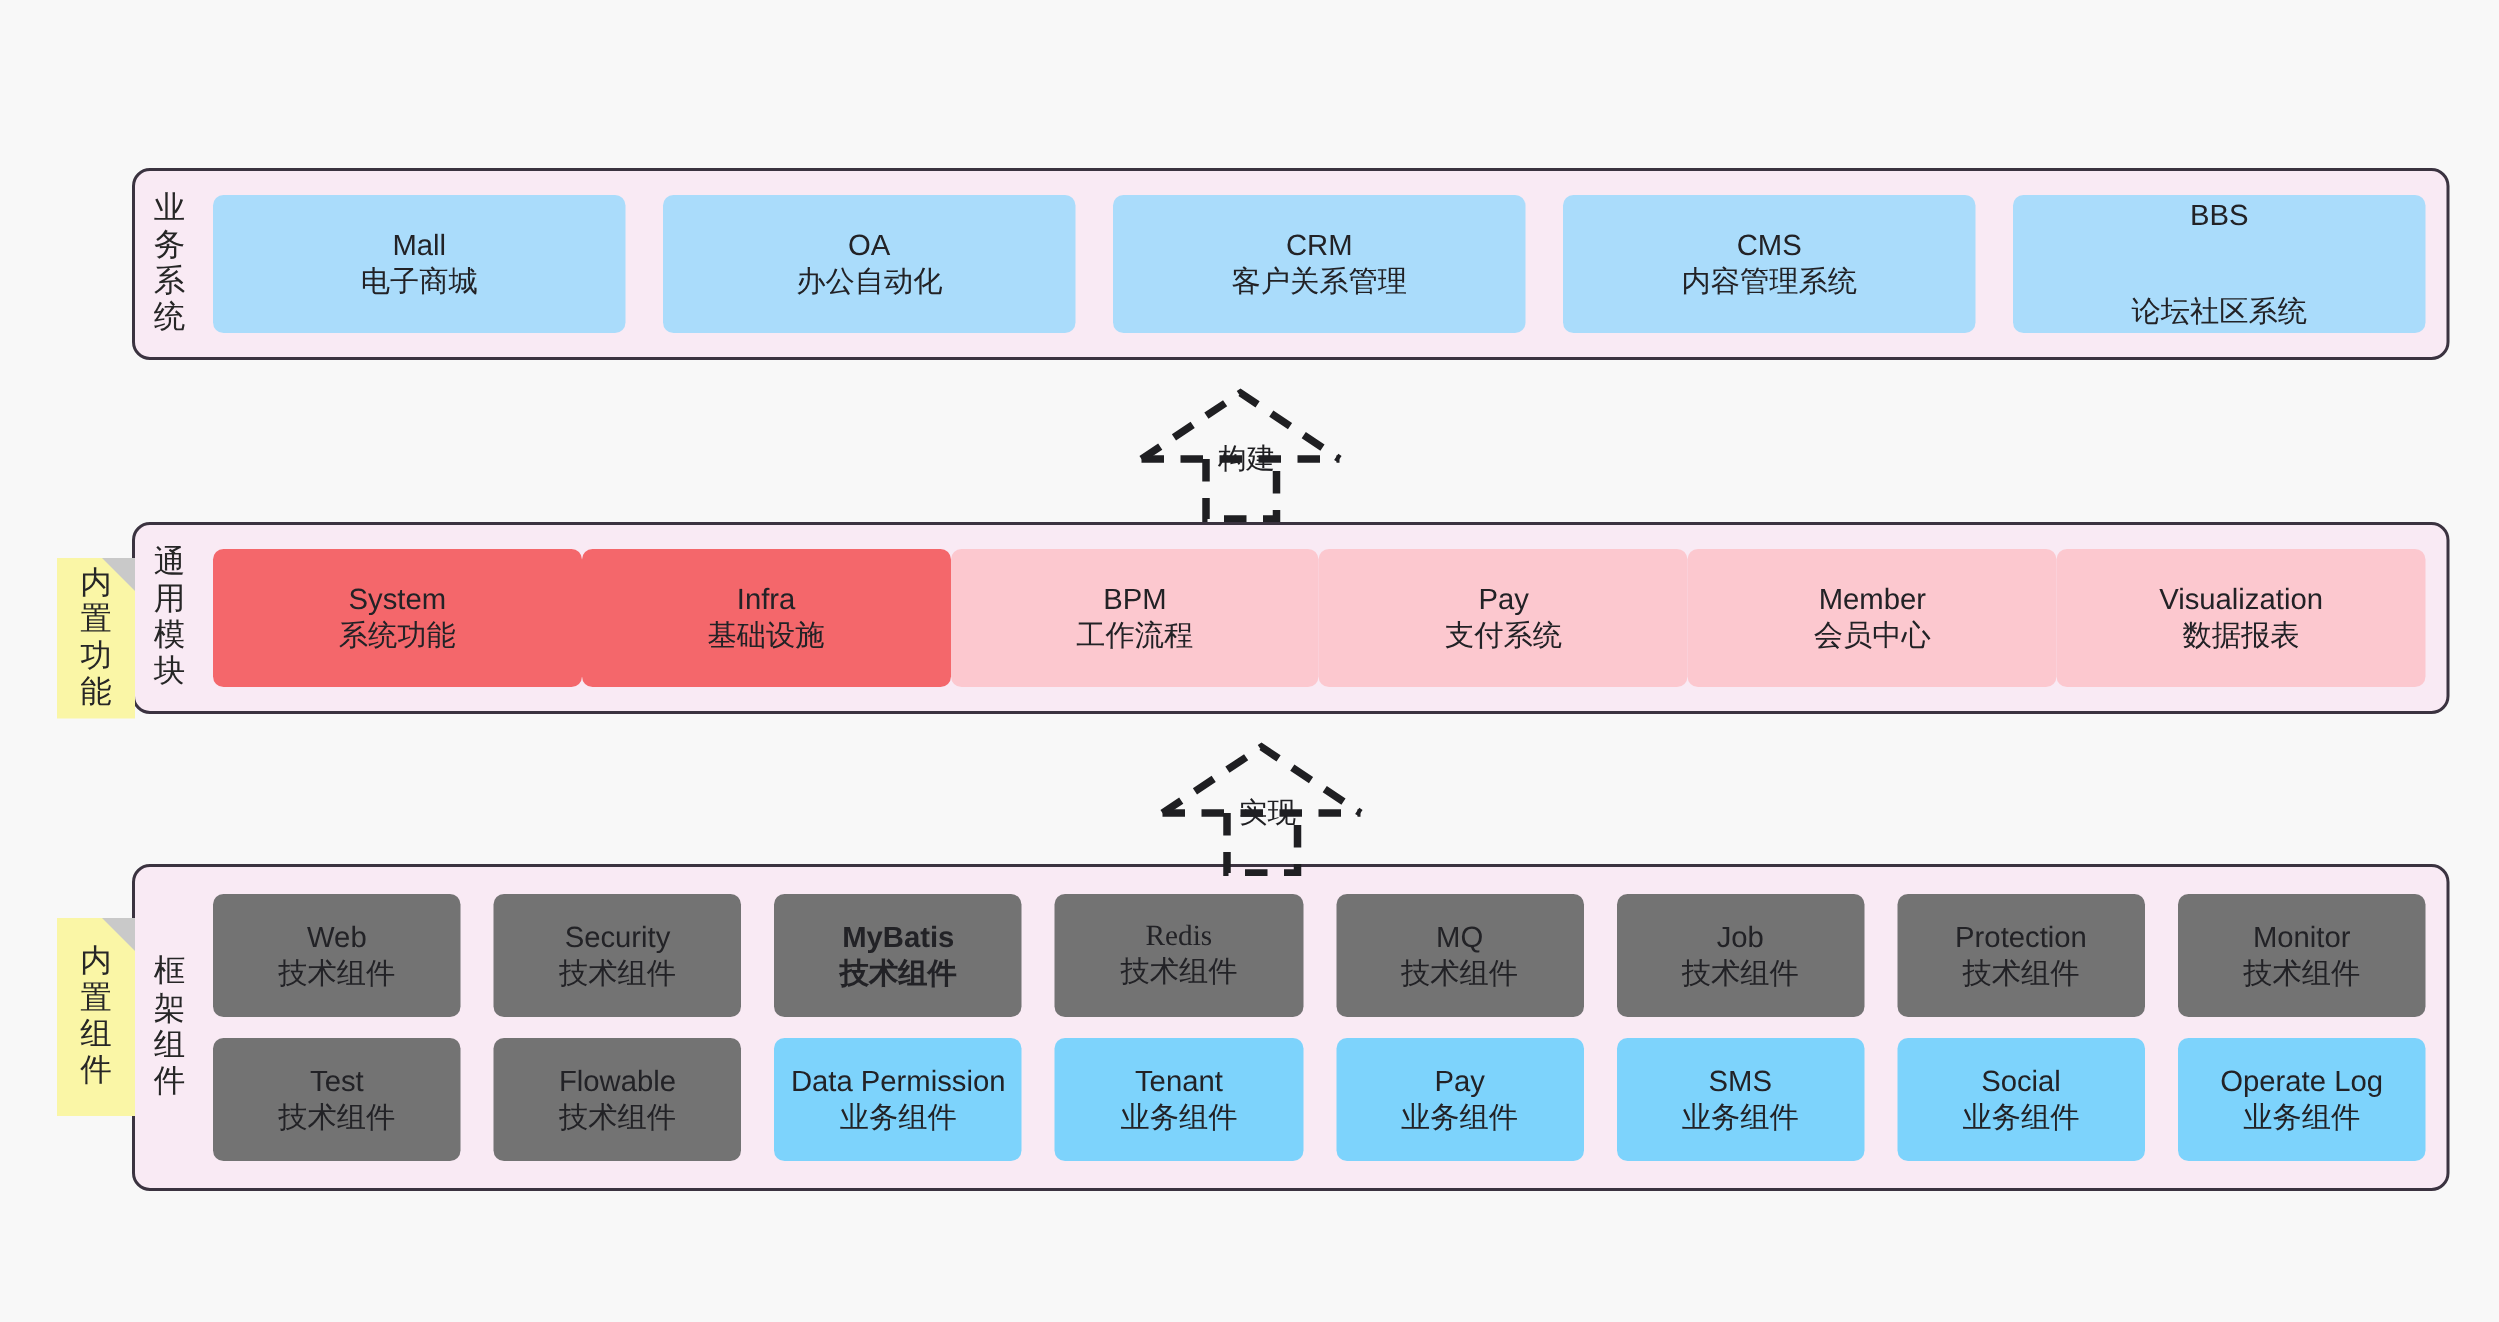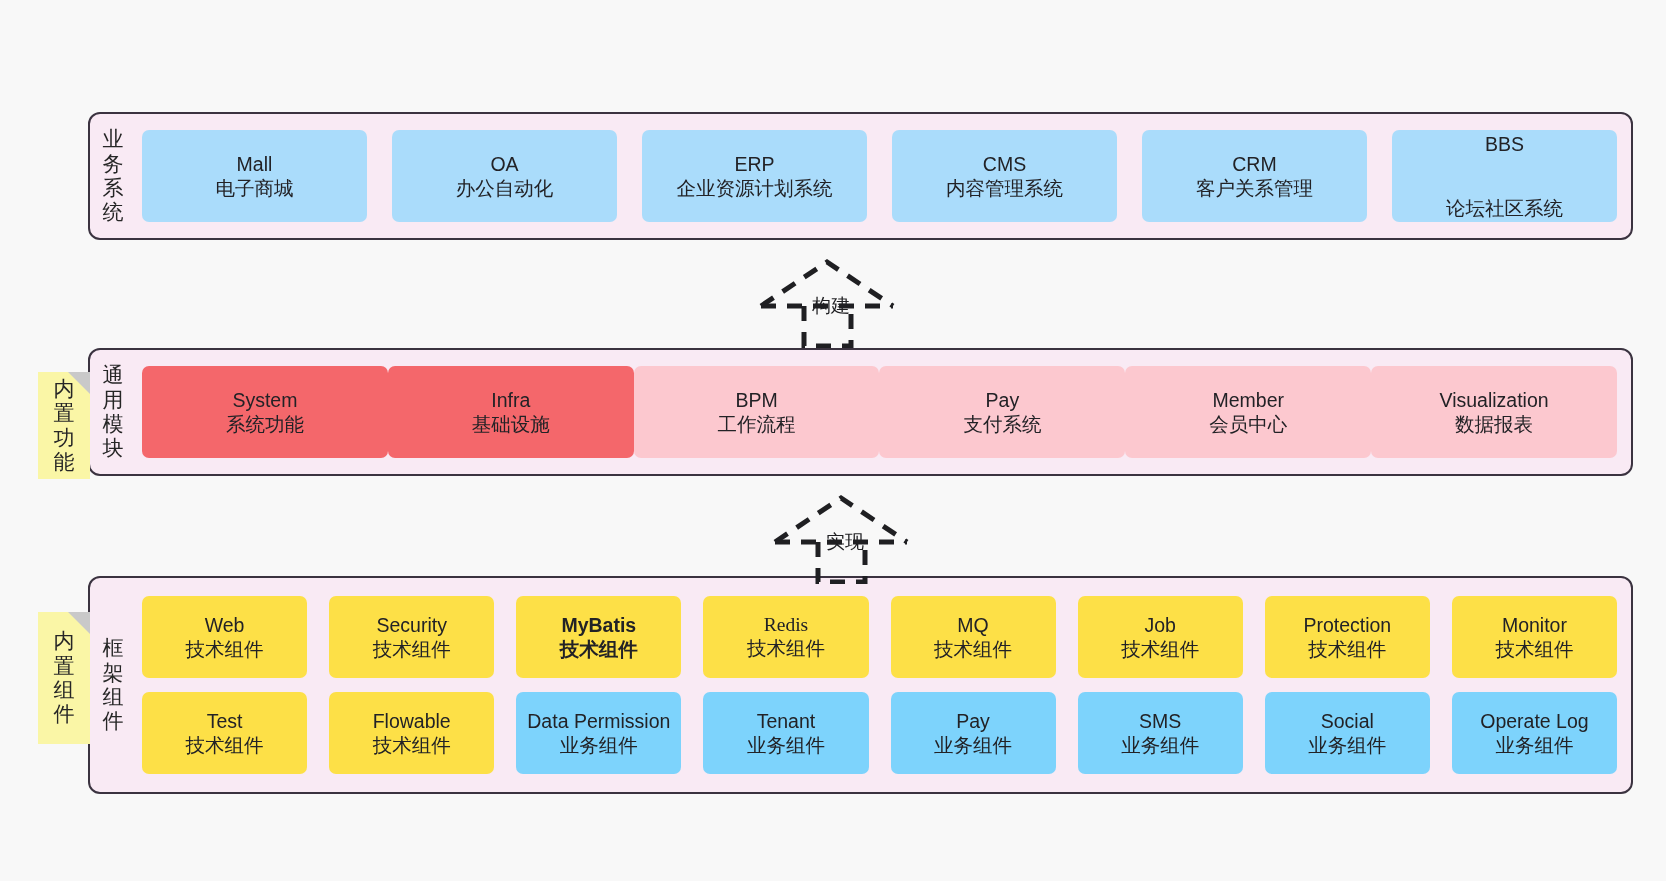--- a/index.html
+++ b/index.html
@@ -76,21 +76,21 @@
     box-sizing: border-box;
     padding: 2px 4px;
     user-select: none;
   }
   .box .l1 { display:block; }
   .box .l2 { display:block; }
 
   .blue      { background: #aadcfb; }
   .red       { background: #f4676b; }
   .pinklite  { background: #fcc8cf; }
-  .green     { background: #fde047; }
+  .green     { background: #737373; }
   .greenlite { background: #7dd3fc; }
 
   
   .note {
     position: absolute;
     background: #faf6a6;
     box-sizing: border-box;
     display: flex;
     flex-direction: column;
     align-items: center;
@@ -141,30 +141,26 @@
       <div class="row" style="padding:16px 14px 16px 6px; gap:25px;">
         <div class="box blue" style="flex:1 1 0;">
           <span class="l1">Mall</span>
           <span class="l2">电子商城</span>
         </div>
         <div class="box blue" style="flex:1 1 0;">
           <span class="l1">OA</span>
           <span class="l2">办公自动化</span>
         </div>
         <div class="box blue" style="flex:1 1 0;">
-          <span class="l1">ERP</span>
-          <span class="l2">企业资源计划系统</span>
+          <span class="l1">CRM</span>
+          <span class="l2">客户关系管理</span>
         </div>
         <div class="box blue" style="flex:1 1 0;">
           <span class="l1">CMS</span>
           <span class="l2">内容管理系统</span>
-        </div>
-        <div class="box blue" style="flex:1 1 0;">
-          <span class="l1">CRM</span>
-          <span class="l2">客户关系管理</span>
         </div>
         <div class="box blue" style="flex:1 1 0;gap:40px;">
           <span class="l1">BBS</span>
           <span class="l2">论坛社区系统</span>
         </div>
       </div>
     </div>
   </div>
 
   <svg class="arrow" style="left:756px; top:256px; width:142px; height:92px;" viewBox="0 0 142 92" xmlns="http://www.w3.org/2000/svg">

